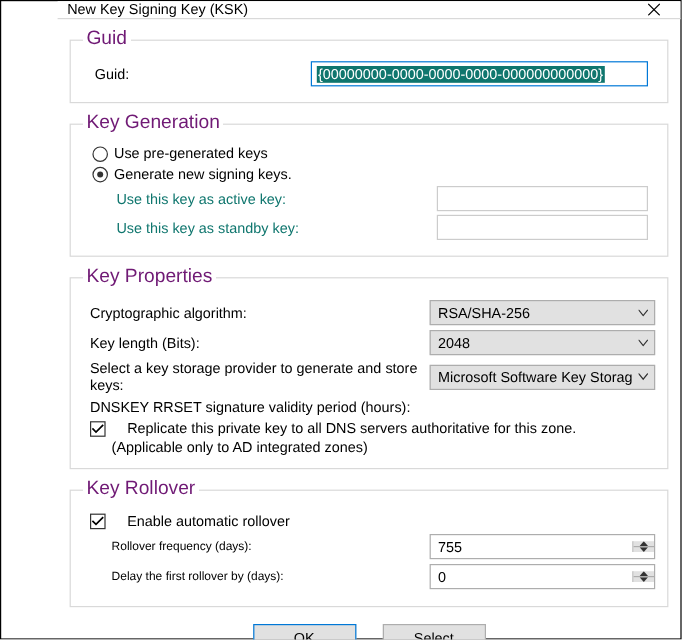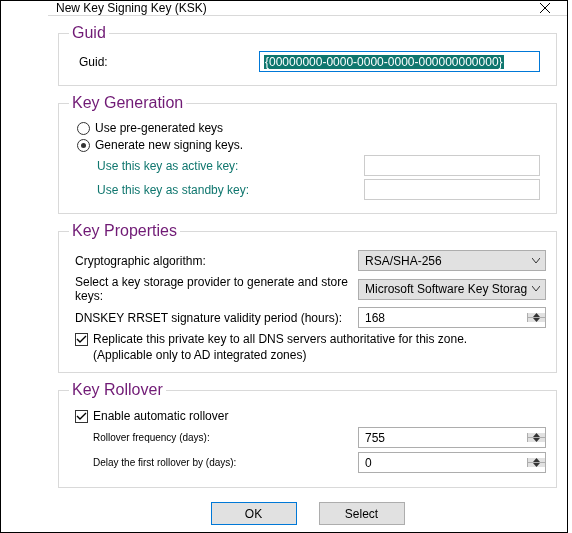--- a/index.html
+++ b/index.html
@@ -161,21 +161,21 @@
   }
   .spinner .spins .sp {
     flex:1; display:flex; align-items:center; justify-content:center;
     background:#e1e1e1;
   }
   .spinner .spins .sp + .sp { border-top:1px solid #adadad; }
   .spinner .spins svg { width:7px; height:4px; }
   .chk-row {
     display:flex;
     align-items:center;
-    gap:5px;
+    gap:18px;
     margin: 4px 0 0 6px;
   }
   .note {
     font-size:12px;
     margin: 2px 0 0 24px;
   }
   .roll-line {
     display:flex;
     align-items:center;
     margin: 4px 0;
@@ -258,50 +258,46 @@
         <div class="select">
           <div class="sval">RSA/SHA-256</div>
           <div class="arrow">
             <svg viewBox="0 0 8 6">
                 <path d="M0 0 L4 5 L8 0" fill="none" stroke="#333" stroke-width="1"></path>
               </svg>
           </div>
         </div>
       </div>
 
+      <div class="kp-row">
+        <div class="klabel">Key length (Bits):</div>
+        <div class="select">
+          <div class="sval">2048</div>
+          <div class="arrow">
+            <svg viewBox="0 0 8 6">
+                <path d="M0 0 L4 5 L8 0" fill="none" stroke="#333" stroke-width="1"></path>
+              </svg>
+          </div>
+        </div>
+      </div>
 
       <div class="kp-row">
         <div class="klabel">Select a key storage provider to generate and store keys:</div>
         <div class="select">
           <div class="sval">Microsoft Software Key Storage Prov</div>
           <div class="arrow">
             <svg viewBox="0 0 8 6">
                 <path d="M0 0 L4 5 L8 0" fill="none" stroke="#333" stroke-width="1"></path>
               </svg>
           </div>
         </div>
       </div>
 
       <div class="kp-row">
         <div class="klabel">DNSKEY RRSET signature validity period (hours):</div>
-        <div class="spinner">
-          <div class="sval">168</div>
-          <div class="spins">
-            <div class="sp">
-                <svg viewBox="0 0 7 4">
-                  <polygon points="3.5,0 7,4 0,4" fill="#333"></polygon>
-                </svg>
-              </div>
-            <div class="sp">
-                <svg viewBox="0 0 7 4">
-                  <polygon points="0,0 7,0 3.5,4" fill="#333"></polygon>
-                </svg>
-              </div>
-          </div>
-        </div>
       </div>
 
       <div class="chk-row">
         <span class="checkbox checked">
           <svg viewBox="0 0 11 11">
               <path d="M1 5 L4 8 L10 2" fill="none" stroke="#000" stroke-width="1.4"></path>
             </svg>
         </span>
         <span class="label">Replicate this private key to all DNS servers authoritative for this zone.</span>
       </div>

